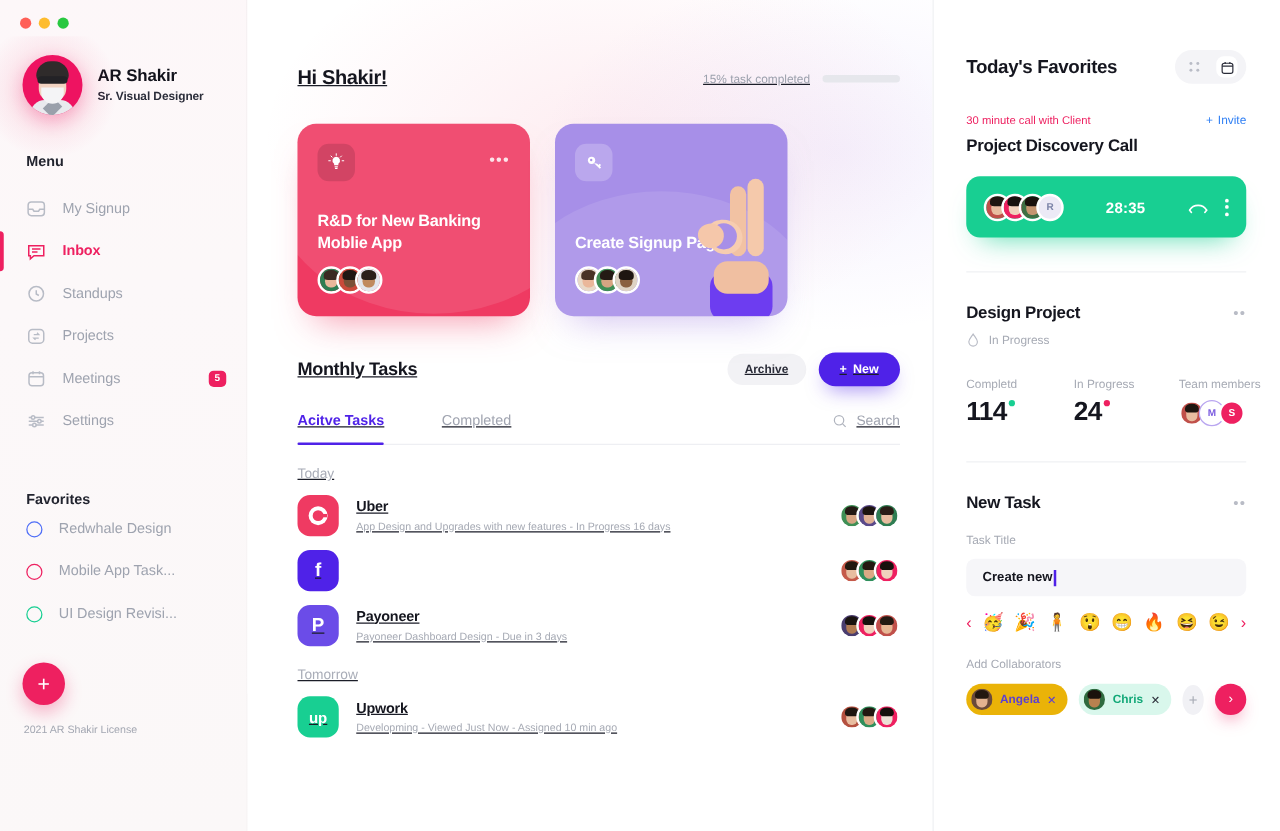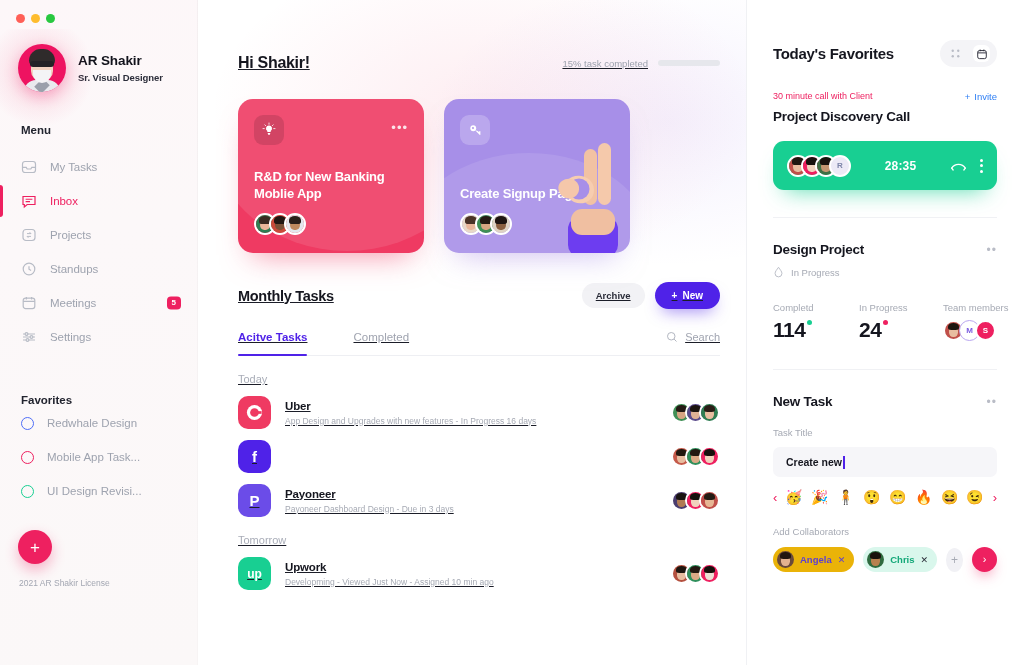--- a/index.html
+++ b/index.html
@@ -45,21 +45,21 @@
   .pname{ font-size:13.5px; font-weight:700; color:#12131c; letter-spacing:-0.1px; }
   .prole{ font-size:9.5px; font-weight:700; color:#2b2d3a; margin-top:4px; letter-spacing:-0.05px; }
 
   .sec-label{ font-size:11.5px; font-weight:700; color:#22242f; padding:32px 0 0 21px; }
   .menu{ margin-top:14px; }
   .mi{
     display:flex; align-items:center; gap:13px; height:34px; padding-left:21px;
     position:relative; cursor:pointer;
   }
   .mi .mlabel{ font-size:11.5px; color:#9ea3af; letter-spacing:-0.05px; }
-  .mi.active .mlabel{ color:#ee2060; font-weight:400; }
+  .mi.active .mlabel{ color:#ee2060; font-weight:700; }
   .mi.active:before{
     content:""; position:absolute; left:0; top:1px; width:3px; height:32px;
     background:#ee2060; border-radius:0 3px 3px 0;
   }
   .mi .ic{ width:16px; height:16px; flex:0 0 16px; display:block; }
   .mi .ic svg{ display:block; }
   .badge5{
     position:absolute; right:17px; top:50%; transform:translateY(-50%);
     background:#ee2060; color:#fff; font-size:8px; font-weight:700;
     padding:2px 5px 3px; border-radius:4px; line-height:1;
@@ -265,48 +265,48 @@
     <div class="sec-label">Menu</div>
 
     <nav class="menu">
       <div class="mi">
         <span class="ic">
             <svg width="16" height="16" viewBox="0 0 16 16" fill="none" stroke="#b8bcc6" stroke-width="1.2">
               <rect x="1.5" y="2.5" width="13" height="11" rx="2.5"></rect>
               <path d="M1.8 8.4h3.4l1 1.6h3.6l1-1.6h3.4"></path>
             </svg>
           </span>
-        <span class="mlabel">My Tasks</span>
+        <span class="mlabel">My Signup</span>
       </div>
       <div class="mi active">
         <span class="ic">
             <svg width="16" height="16" viewBox="0 0 16 16" fill="none" stroke="#ee2060" stroke-width="1.2">
               <path d="M2 3.5h12v8H6.2L3.3 14v-2.5H2z"></path>
               <path d="M4.6 6.2h6.8M4.6 8.6h4.4" stroke-width="1.1"></path>
             </svg>
           </span>
         <span class="mlabel">Inbox</span>
       </div>
       <div class="mi">
         <span class="ic">
             <svg width="16" height="16" viewBox="0 0 16 16" fill="none" stroke="#b8bcc6" stroke-width="1.2">
-              <rect x="2" y="2.5" width="12" height="11" rx="3"></rect>
-              <path d="M6 6.6h4l-1.4-1.4M10 9.4H6l1.4 1.4" stroke-width="1"></path>
-            </svg>
-          </span>
-        <span class="mlabel">Projects</span>
+              <circle cx="8" cy="8" r="5.8"></circle>
+              <path d="M8 5.2V8.2l2.1 1.2"></path>
+            </svg>
+          </span>
+        <span class="mlabel">Standups</span>
       </div>
       <div class="mi">
         <span class="ic">
             <svg width="16" height="16" viewBox="0 0 16 16" fill="none" stroke="#b8bcc6" stroke-width="1.2">
-              <circle cx="8" cy="8" r="5.8"></circle>
-              <path d="M8 5.2V8.2l2.1 1.2"></path>
-            </svg>
-          </span>
-        <span class="mlabel">Standups</span>
+              <rect x="2" y="2.5" width="12" height="11" rx="3"></rect>
+              <path d="M6 6.6h4l-1.4-1.4M10 9.4H6l1.4 1.4" stroke-width="1"></path>
+            </svg>
+          </span>
+        <span class="mlabel">Projects</span>
       </div>
       <div class="mi">
         <span class="ic">
             <svg width="16" height="16" viewBox="0 0 16 16" fill="none" stroke="#b8bcc6" stroke-width="1.2">
               <rect x="2.2" y="3.2" width="11.6" height="10.4" rx="2.4"></rect>
               <path d="M2.2 6.3h11.6M5.4 2v2.4M10.6 2v2.4"></path>
             </svg>
           </span>
         <span class="mlabel">Meetings</span>
         <span class="badge5">5</span>

